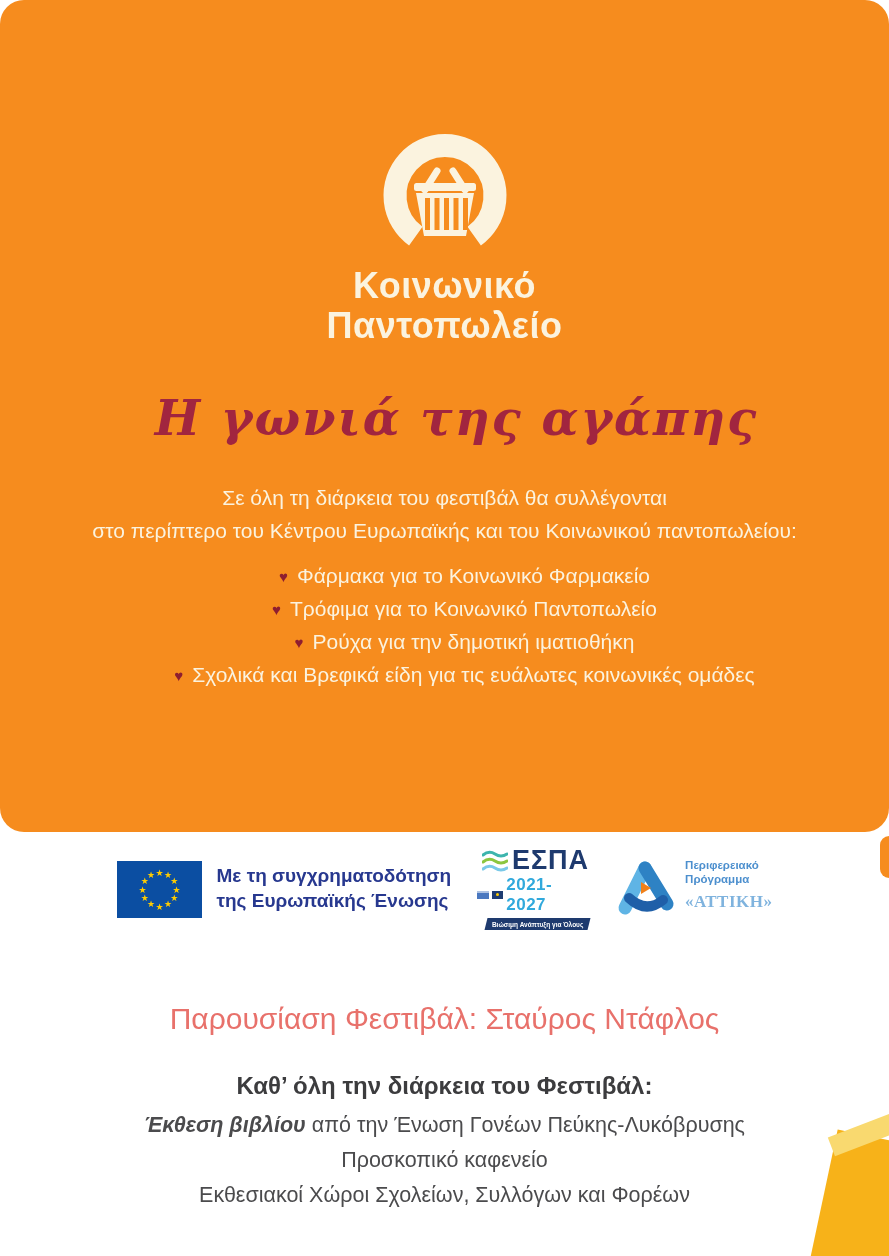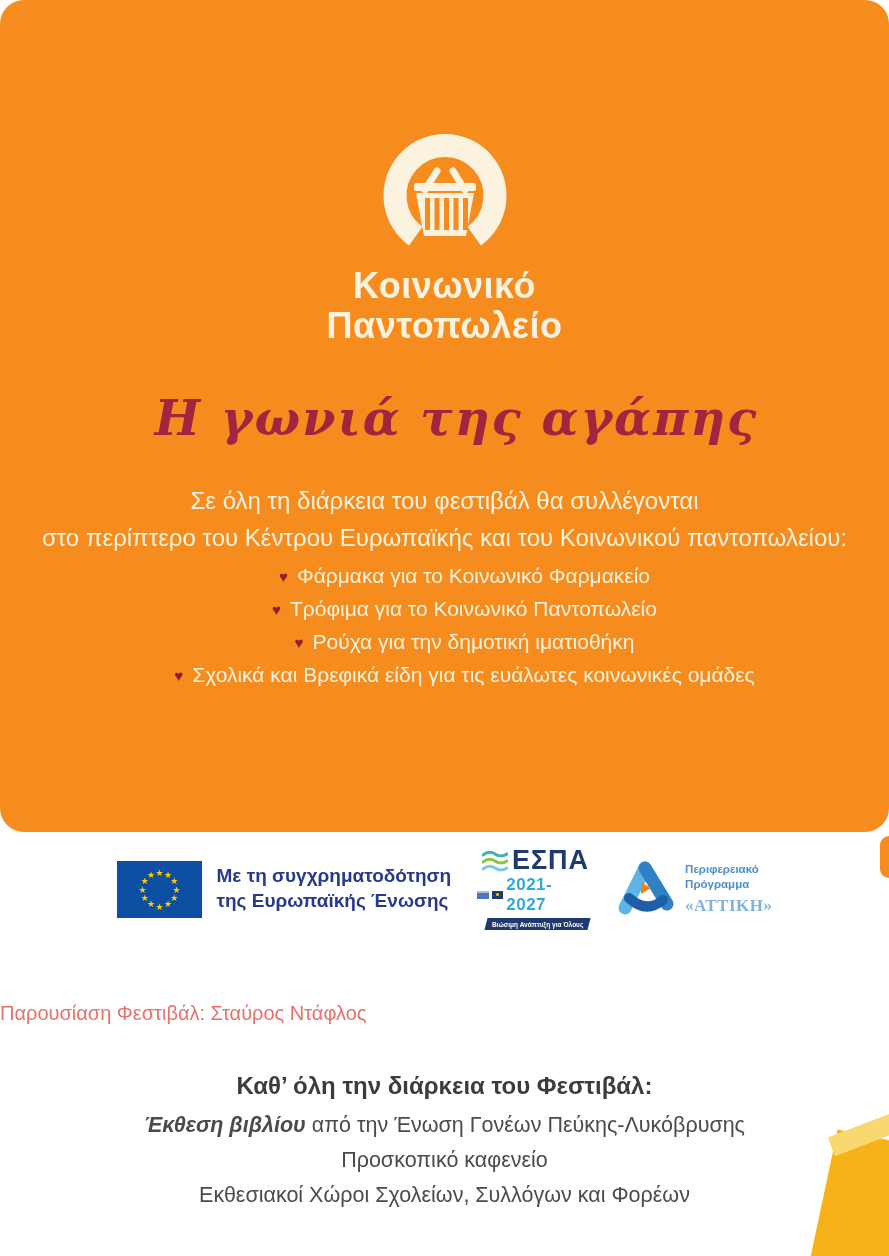--- a/index.html
+++ b/index.html
@@ -21,21 +21,21 @@
     position:absolute; top:266px; left:0; width:100%;
     color:#FBF3DF; font-size:36px; font-weight:600; line-height:1.1; letter-spacing:0.5px;
   }
   .script-title {
     position:absolute; top:390px; left:0; width:100%;
     font-family:"DejaVu Serif", serif; font-style:italic;
     color:#A1253F; font-size:48px; font-weight:600; letter-spacing:2px;padding-left:24px;
   }
   .intro {
     position:absolute; top:482px; left:0; width:100%;
-    color:#FBF3DF; font-size:24px; line-height:1.55;
+    color:#FBF3DF; font-size:21px; line-height:1.55;
   }
   .donation-list {
     position:absolute; top:560px; left:0; width:100%;
     color:#FBF3DF; font-size:21px; line-height:1.57; list-style:none;padding-left:40px;
   }
   .donation-list li .heart {
     color:#8E1E30; font-size:15px; margin-right:9px; vertical-align:1px;
   }
 
   
@@ -63,30 +63,30 @@
   .mini-flag.eu { background:#1E3C72; }
   .mini-flag.eu::after { content:""; position:absolute; left:4px; top:2.5px; width:3px; height:3px; border-radius:50%; background:#FFCC00; }
   .espa-years { color:#31A9DC; font-size:17px; font-weight:bold; letter-spacing:0.5px; }
   .espa-banner {
     margin-top:3px; background:#1E3A6E; color:#ffffff;
     font-size:6.5px; font-weight:bold; padding:2.5px 6px;
     transform:skewX(-14deg); white-space:nowrap;
   }
   .espa-banner > span { display:inline-block; transform:skewX(14deg); }
 
-  .attiki-block { display:flex; align-items:center; gap:8px; }
+  .attiki-block { display:flex; gap:8px; }
   .attiki-icon { width:62px; height:62px; }
   .attiki-caption { text-align:left; }
   .attiki-caption .small { color:#4C8FCE; font-size:11.5px; font-weight:bold; line-height:1.25; }
   .attiki-caption .big { color:#7FB3DE; font-size:17px; font-weight:bold; letter-spacing:0.5px; margin-top:5px;font-family:Liberation Serif, serif; }
 
   
   .presentation {
-    position:absolute; top:1002px; left:0; width:100%; 
-    color:#E8716B; font-size:20px; font-weight:500;
+    position:absolute; top:1002px; left:0; width:100%; text-align:center;
+    color:#E8716B; font-size:30px; font-weight:500;
   }
   .footer-heading {
     position:absolute; top:1072px; left:0; width:100%; text-align:center;
     color:#3C3C3E; font-size:24px; font-weight:bold;
   }
   .footer-lines {
     position:absolute; top:1108px; left:0; width:100%; text-align:center;
     color:#4B4B4D; font-size:21.5px; line-height:1.62;
   }
   .footer-lines .em { font-weight:bold; font-style:italic; }

